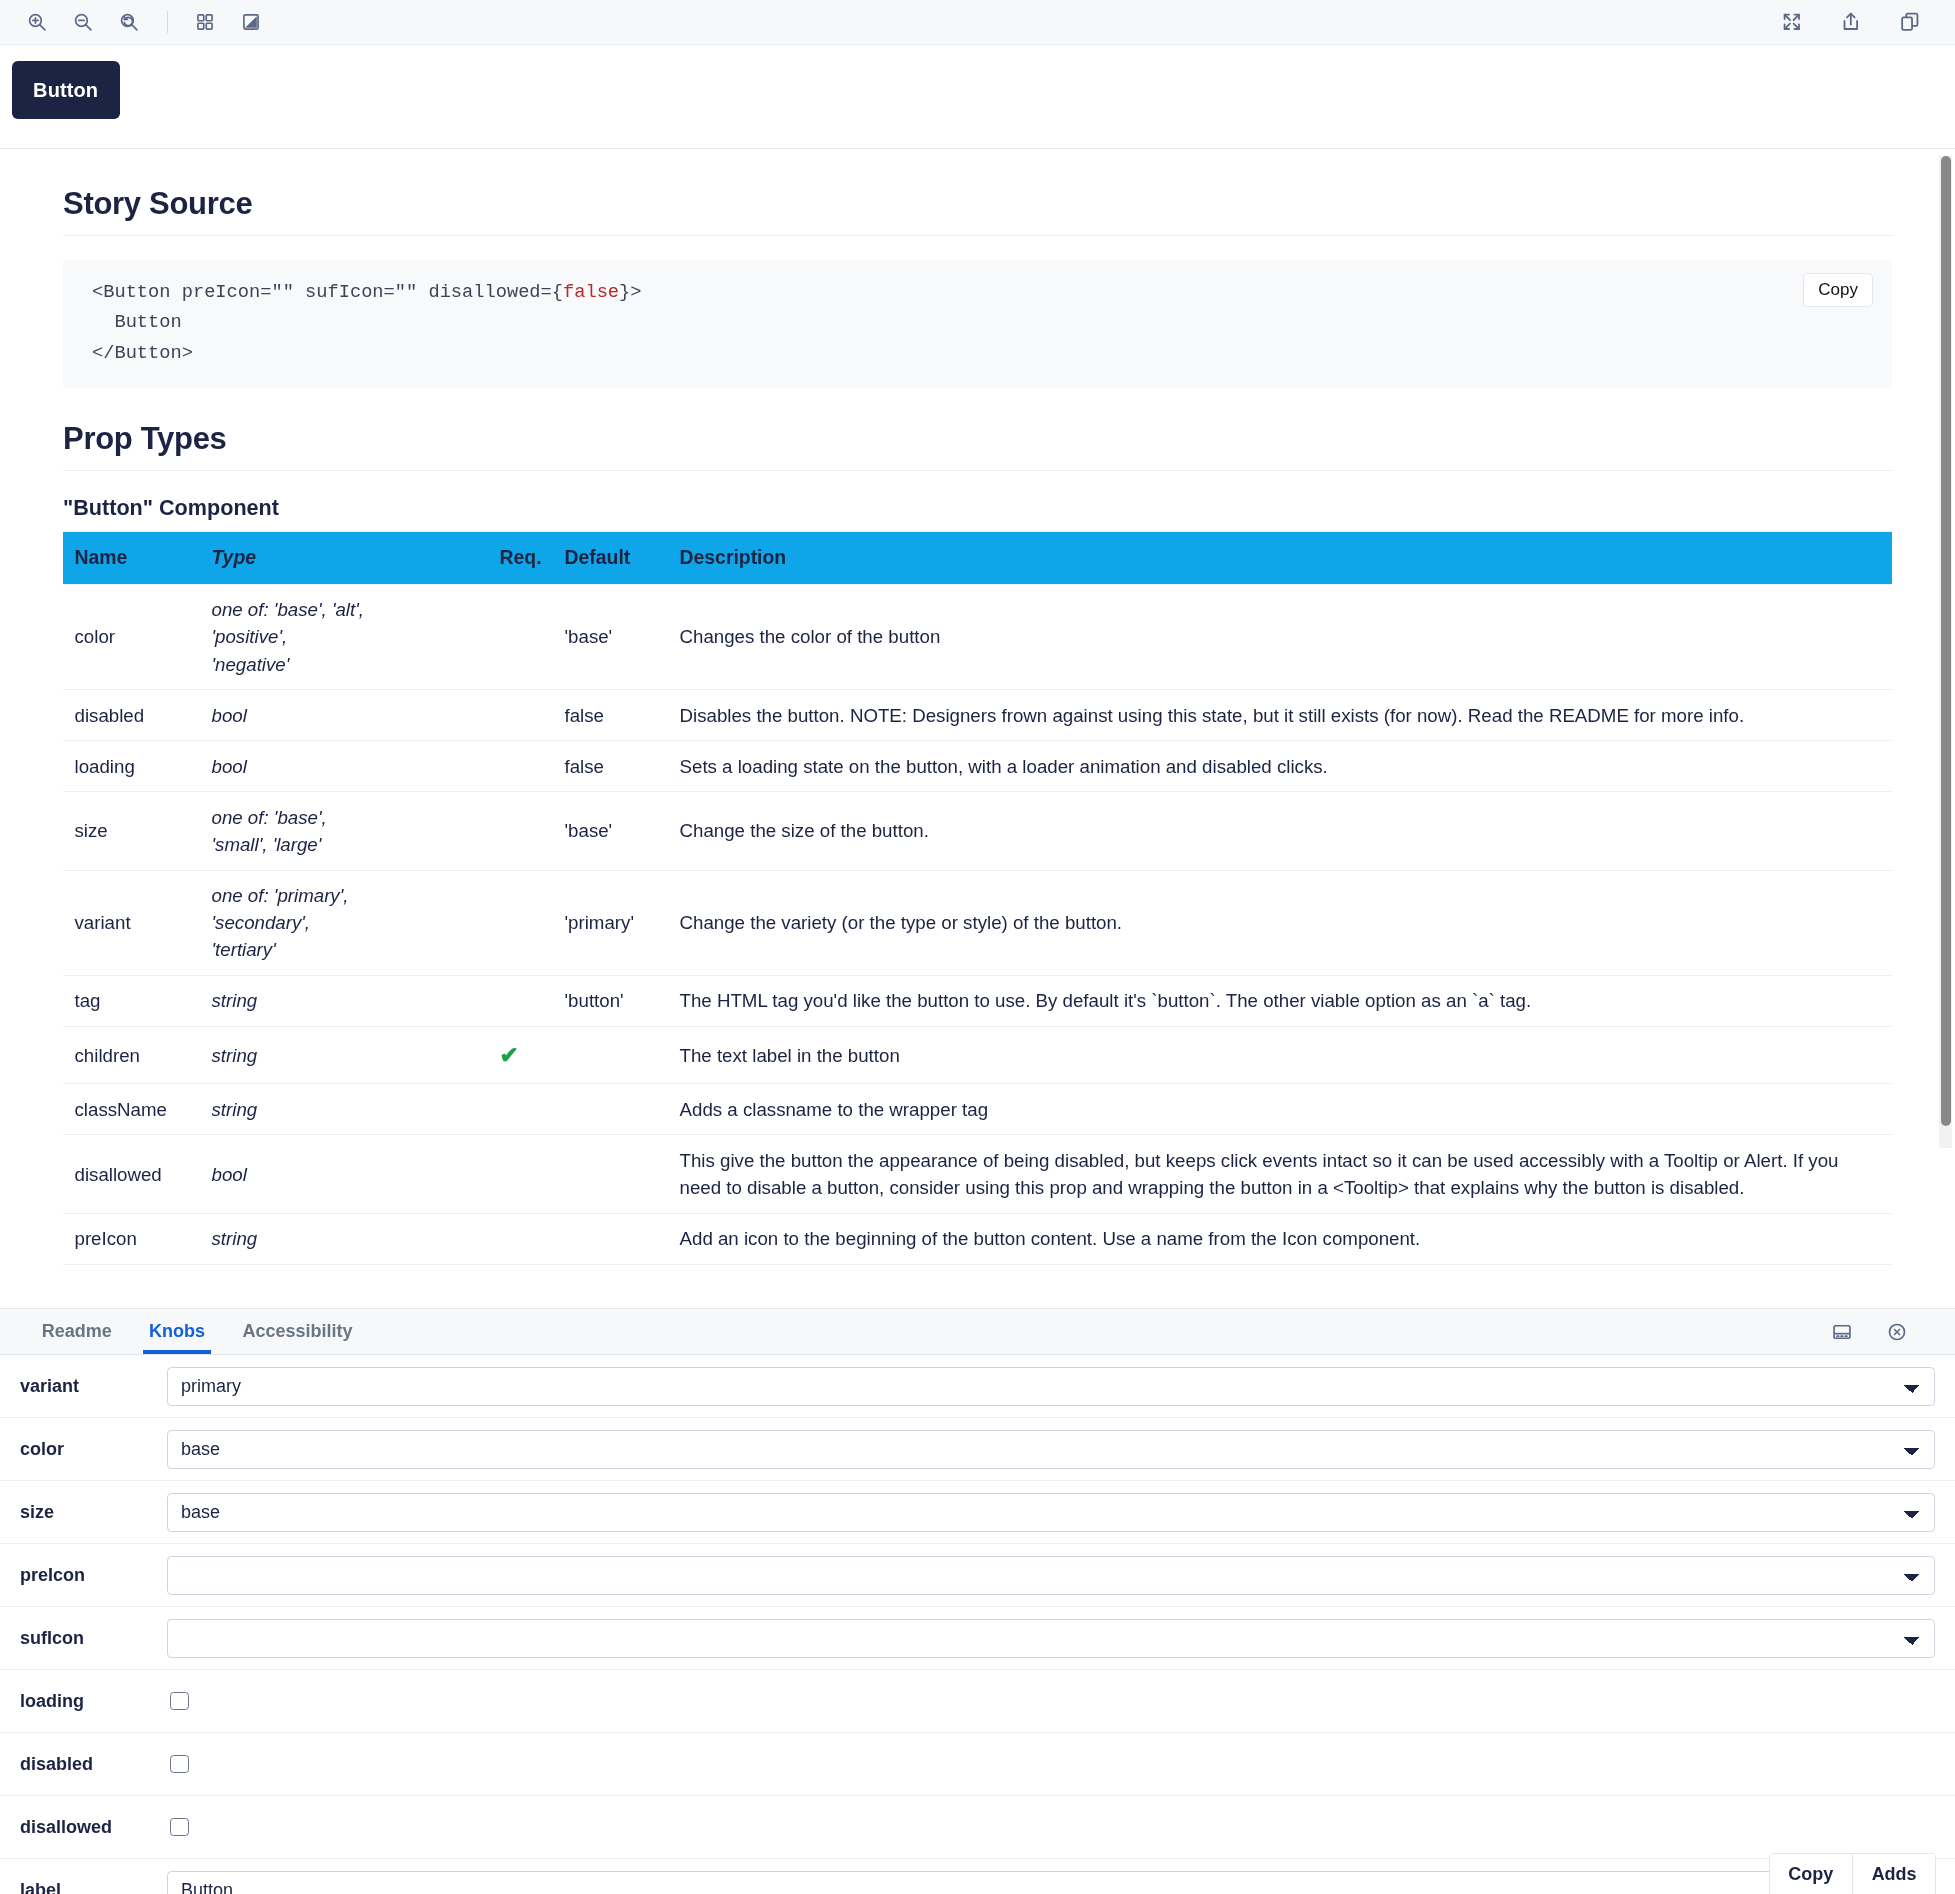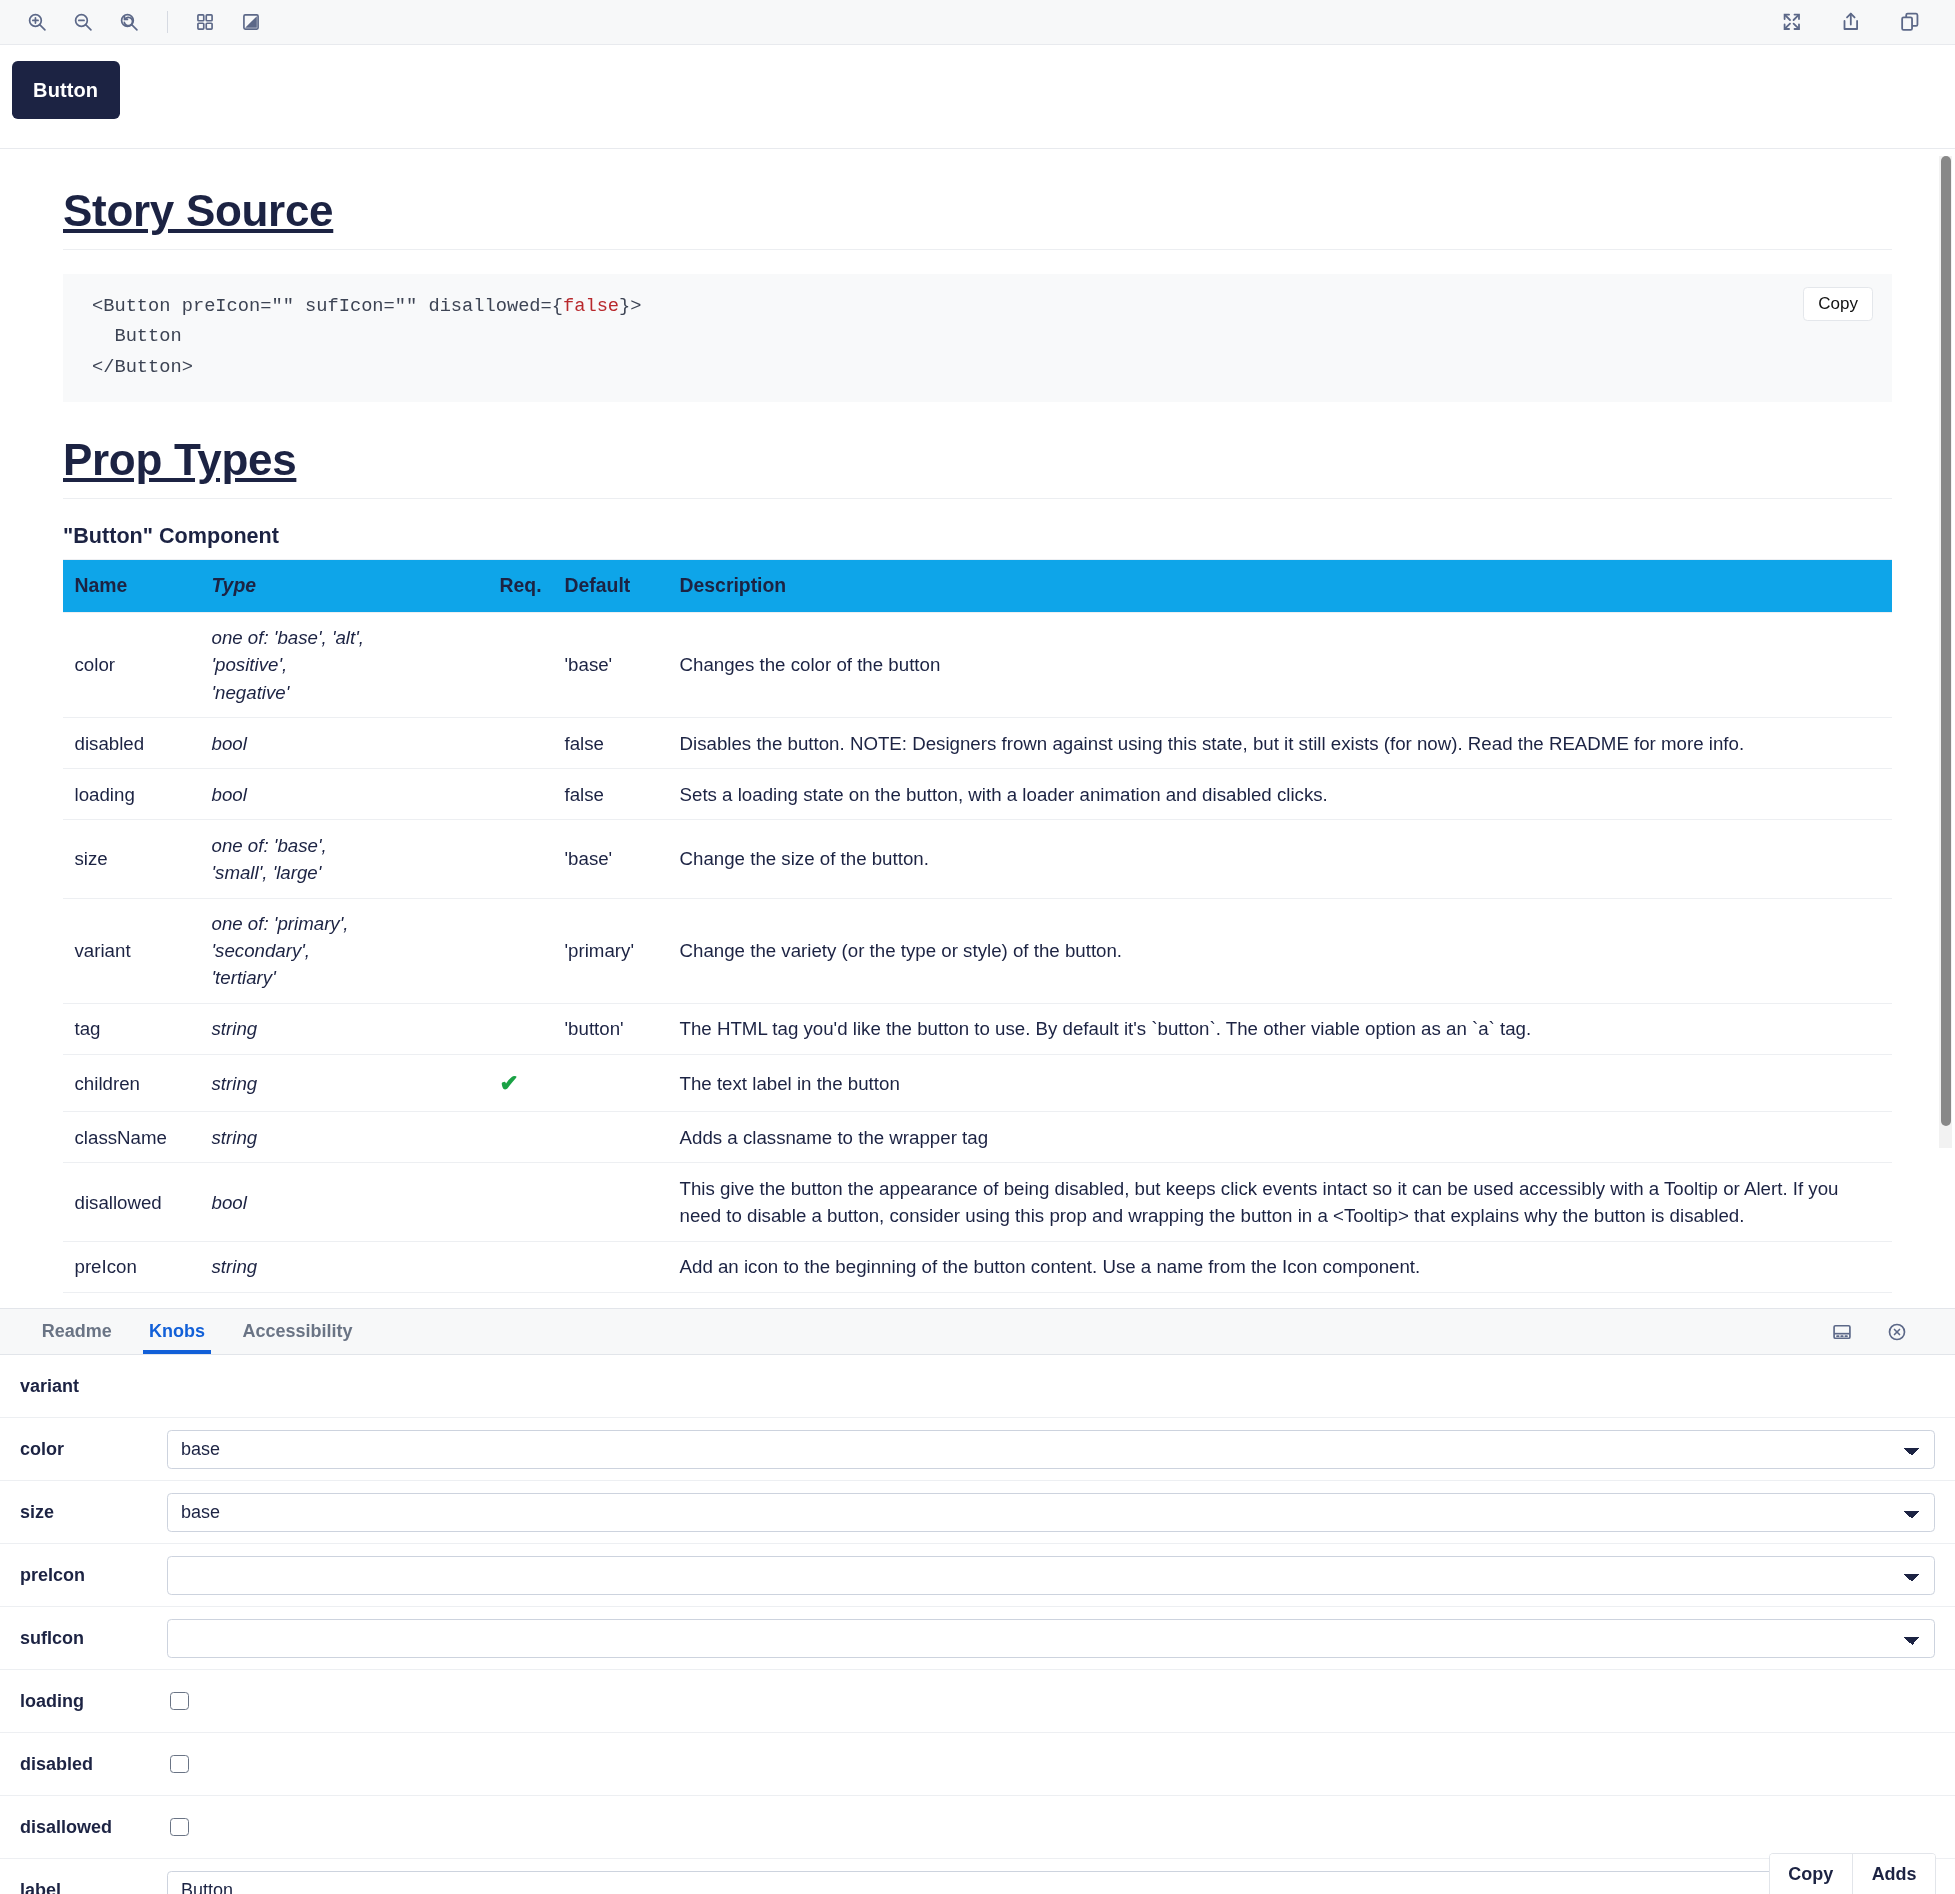--- a/index.html
+++ b/index.html
@@ -58,26 +58,25 @@
 
   
   .docs {
     position: relative;
     height: 1156px;
     overflow: hidden;
     background: #fff;
     padding: 37px 63px 0 63px;
   }
   h1.section {
-    font-size: 44px;
+    font-size: 31px;
     font-weight: 700;
     color: #1c2343;
     letter-spacing: -0.3px;
     margin-bottom: 13px;
-    text-decoration: underline;
   }
   .rule { height: 0.7px; background: #eceef1; margin-bottom: 24.4px; }
 
   .code-box {
     position: relative;
     background: #f8f9fa;
     padding: 17px 29px 20px 29px;
     margin-bottom: 33px;
   }
   pre.code {
@@ -471,20 +470,23 @@
             <line x1="9" y1="9" x2="15" y2="15"></line>
             <line x1="15" y1="9" x2="9" y2="15"></line>
         </svg>
       </div>
     </div>
   </div>
 
   <div class="knobs">
       <div class="knob-row">
         <div class="knob-label">variant</div>
+        <div class="knob-field">
+          <select class="knob-select"><option>primary</option></select>
+        </div>
       </div>
       <div class="knob-row">
         <div class="knob-label">color</div>
         <div class="knob-field">
           <select class="knob-select"><option>base</option></select>
         </div>
       </div>
       <div class="knob-row">
         <div class="knob-label">size</div>
         <div class="knob-field">

